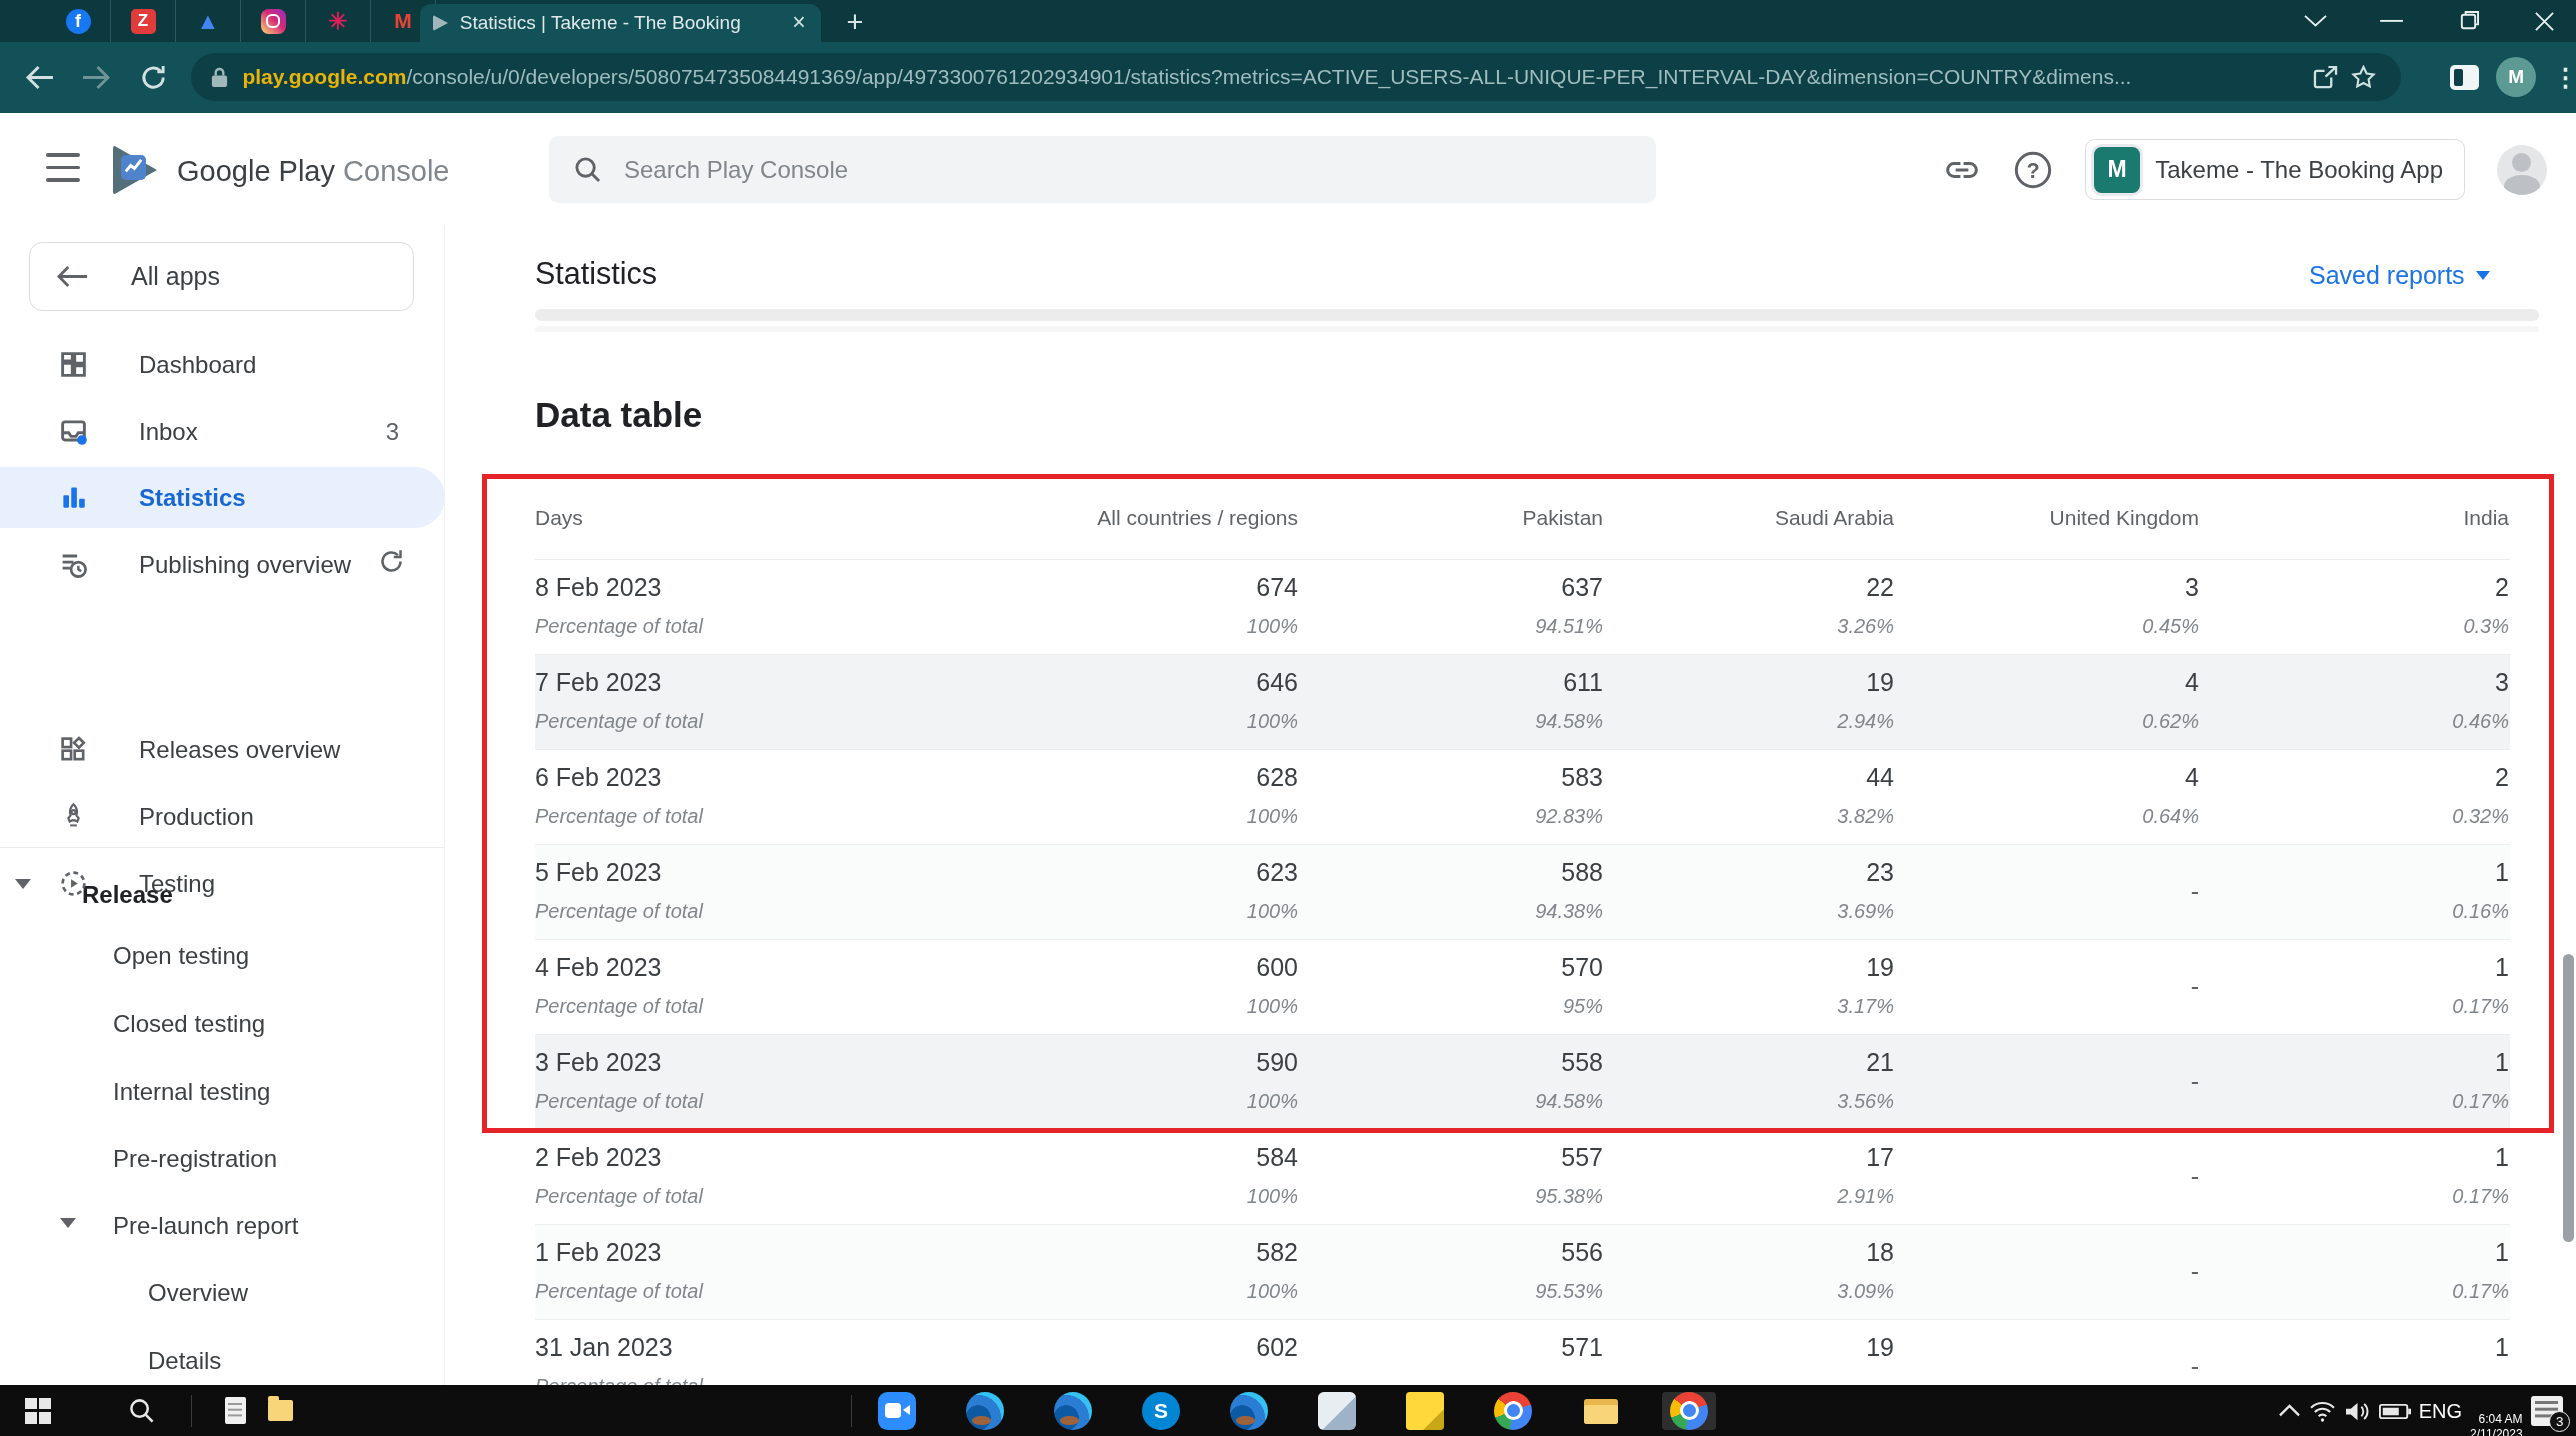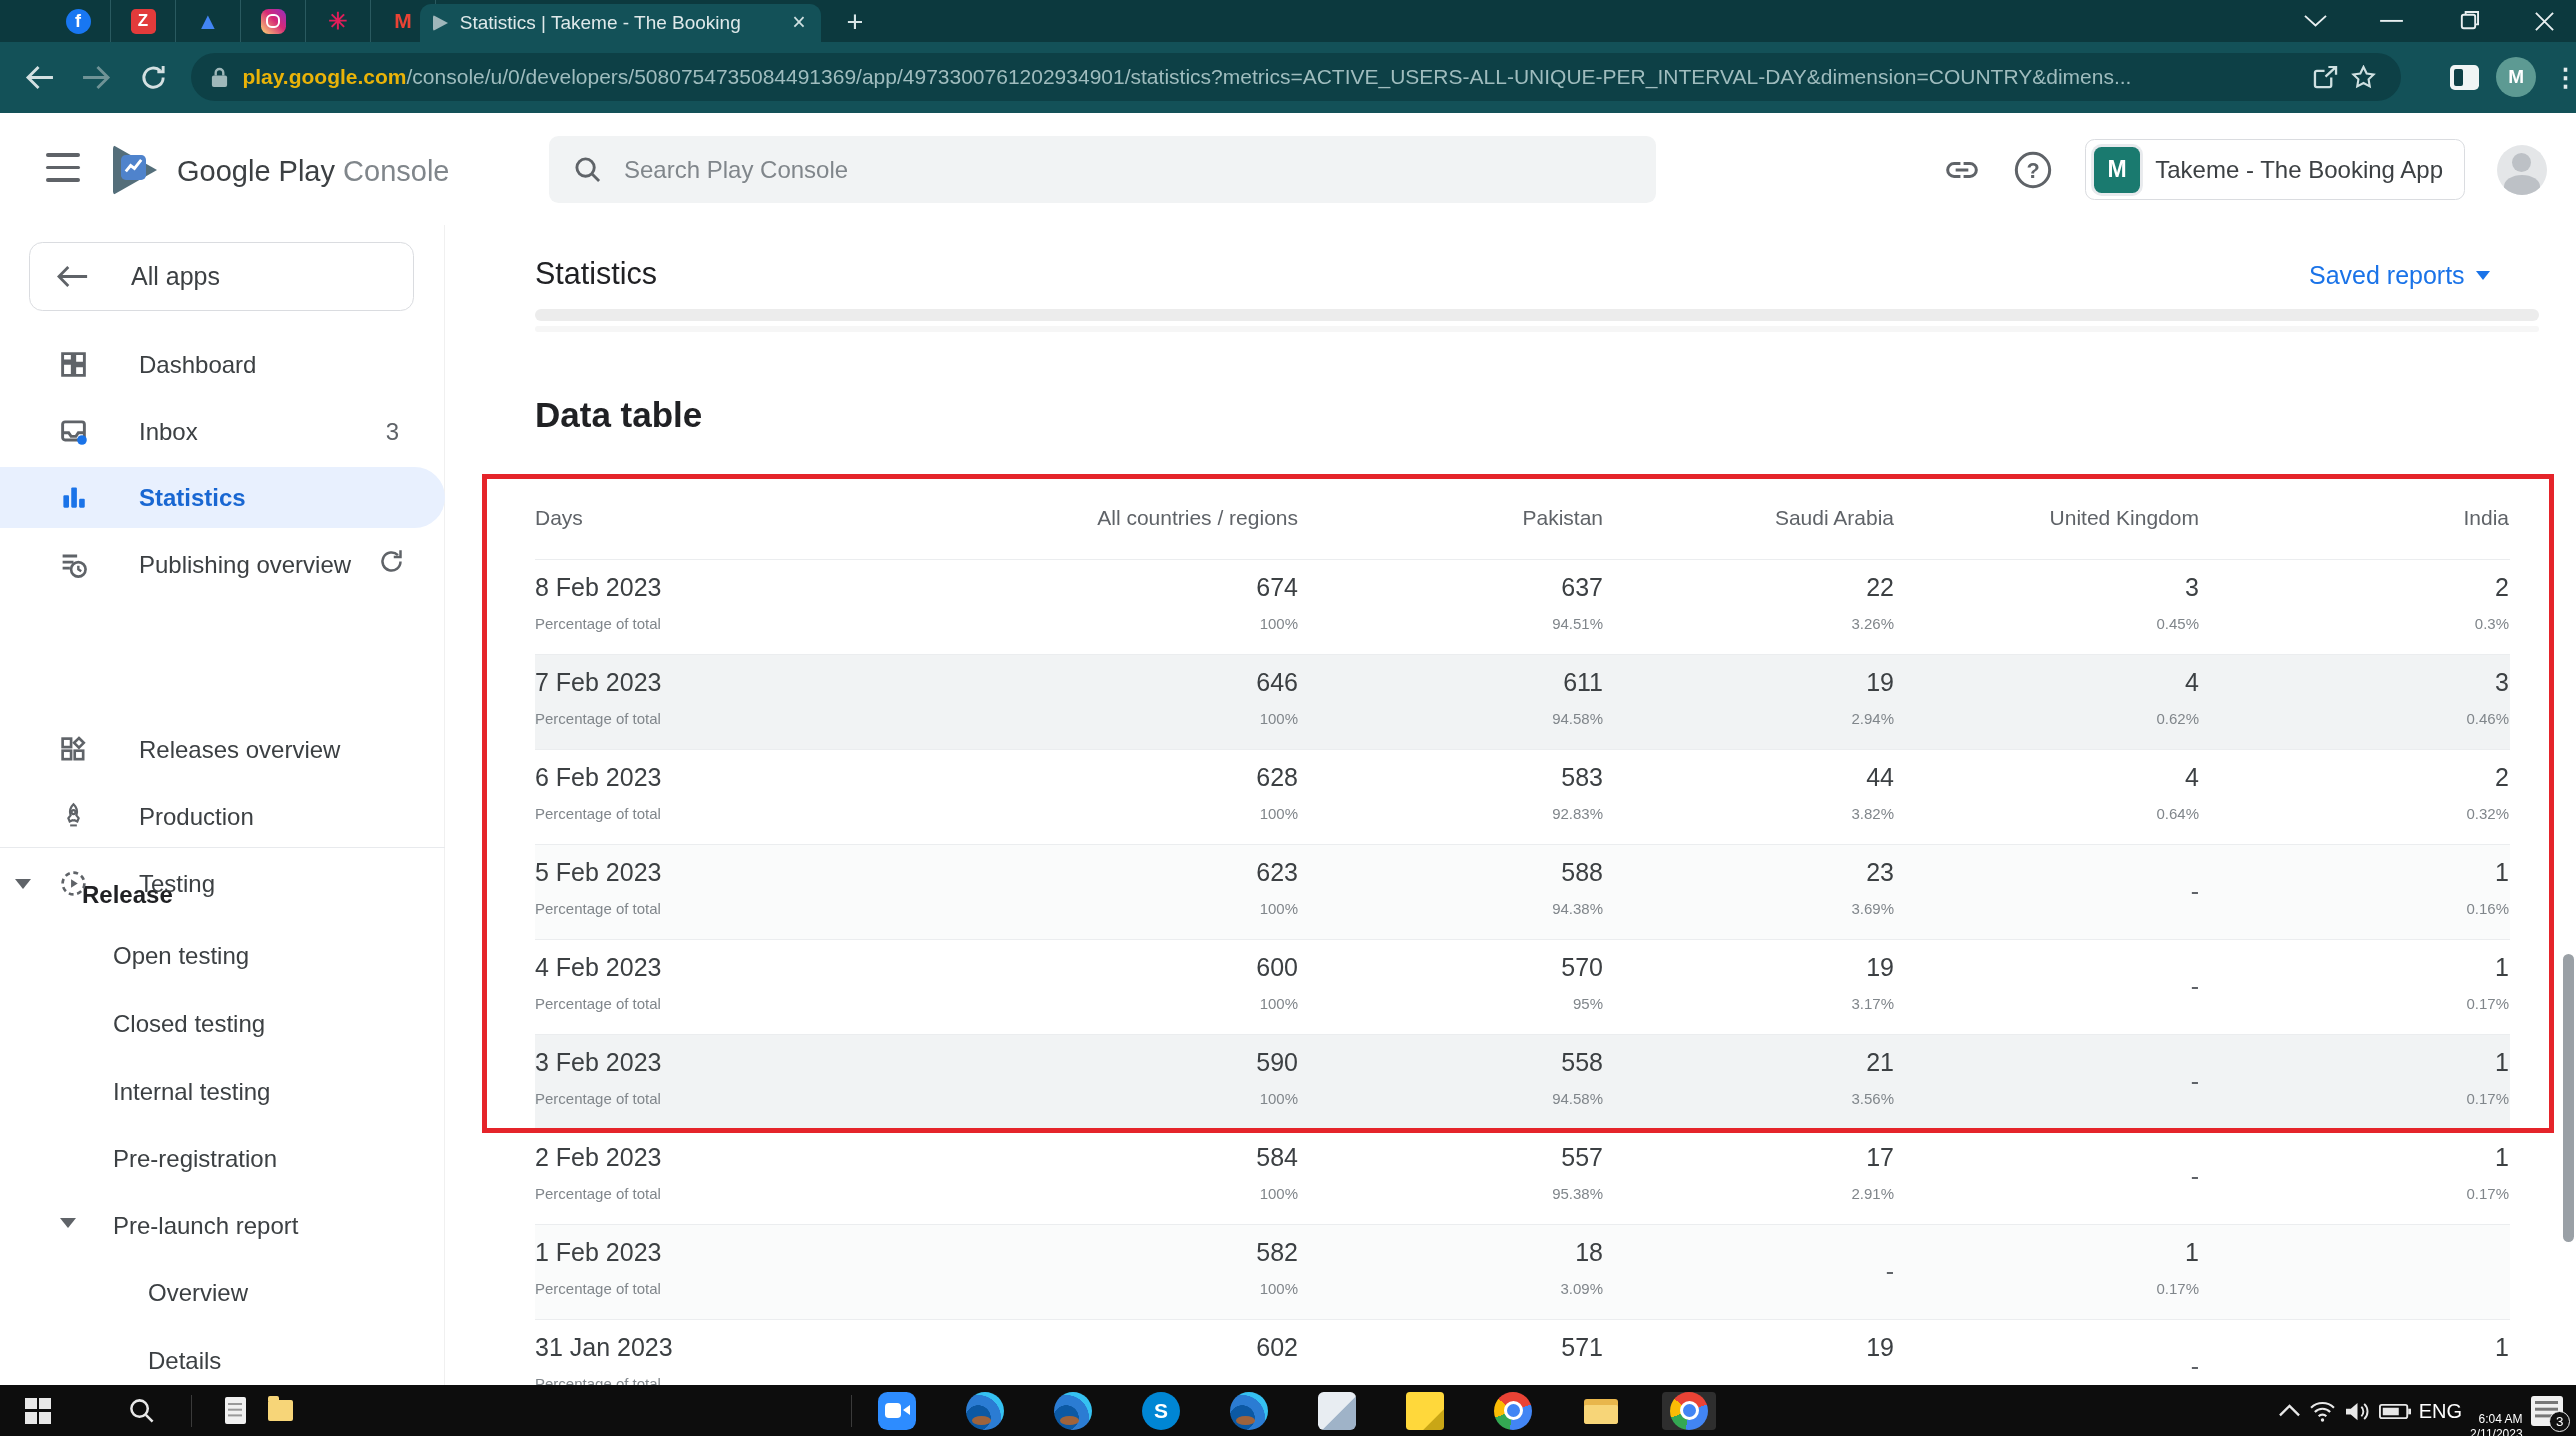--- a/index.html
+++ b/index.html
@@ -104,21 +104,21 @@
   .dtable { position:absolute; left:90px; top:252px; width:1975px; }
   .thead, .trow { display:grid; grid-template-columns:477px 286px 305px 291px 305px 310px; }
   .thead { height:82px; align-items:center; }
   .th { font-size:21px; color:#5f6368; }
   .th.num, .td.num { text-align:right; }
   .trow { height:95px; border-top:1px solid #ebedef; position:relative; }
   .trow:nth-child(2), .trow:nth-child(6) { background:#f1f3f4; }
   .trow:nth-child(4), .trow:nth-child(8) { background:#fafbfb; }
   .td { position:relative; }
   .date, .val { position:absolute; top:13.4px; left:0; right:0; font-size:25px; color:#3c4043; }
-  .sub, .pct { position:absolute; top:55px; left:0; right:0; font-size:15px; color:#80868b; }
+  .sub, .pct { position:absolute; top:55px; left:0; right:0; font-size:20px; color:#80868b;font-style:italic; }
   .val.dash { top:32px; color:#5f6368; }
 
   .redbox { position:absolute; left:37px; top:249px; width:2072px; height:659px; border:5.7px solid #e5242a; z-index:5; }
   .vscroll { position:absolute; right:1.9px; top:729px; width:11.4px; height:288px; background:#9aa0a6; border-radius:5.7px; z-index:6; }
 
   
   .taskbar { position:absolute; left:0; top:1385px; width:2576px; height:52px; background:#0d0d0d; color:#fff; }
   .tbitem { position:absolute; top:6.7px; width:38px; height:38px; display:flex; align-items:center; justify-content:center; }
   .tb-divider { position:absolute; top:9.5px; width:1px; height:32px; background:#3a3a3a; }
   .start-ic { display:grid; grid-template-columns:11.4px 11.4px; grid-gap:2.9px; }
@@ -613,20 +613,24 @@
   <div class="trow">
     <div class="td">
               <div class="date">1 Feb 2023</div>
               <div class="sub">Percentage of total</div>
             </div>
     <div class="td num">
               <div class="val">582</div>
               <div class="pct">100%</div>
             </div>
     <div class="td num">
+              <div class="val">556</div>
+              <div class="pct">95.53%</div>
+            </div>
+    <div class="td num">
               <div class="val">18</div>
               <div class="pct">3.09%</div>
             </div>
     <div class="td num">
               <div class="val dash">-</div>
               <div class="pct"></div>
             </div>
     <div class="td num">
               <div class="val">1</div>
               <div class="pct">0.17%</div>

